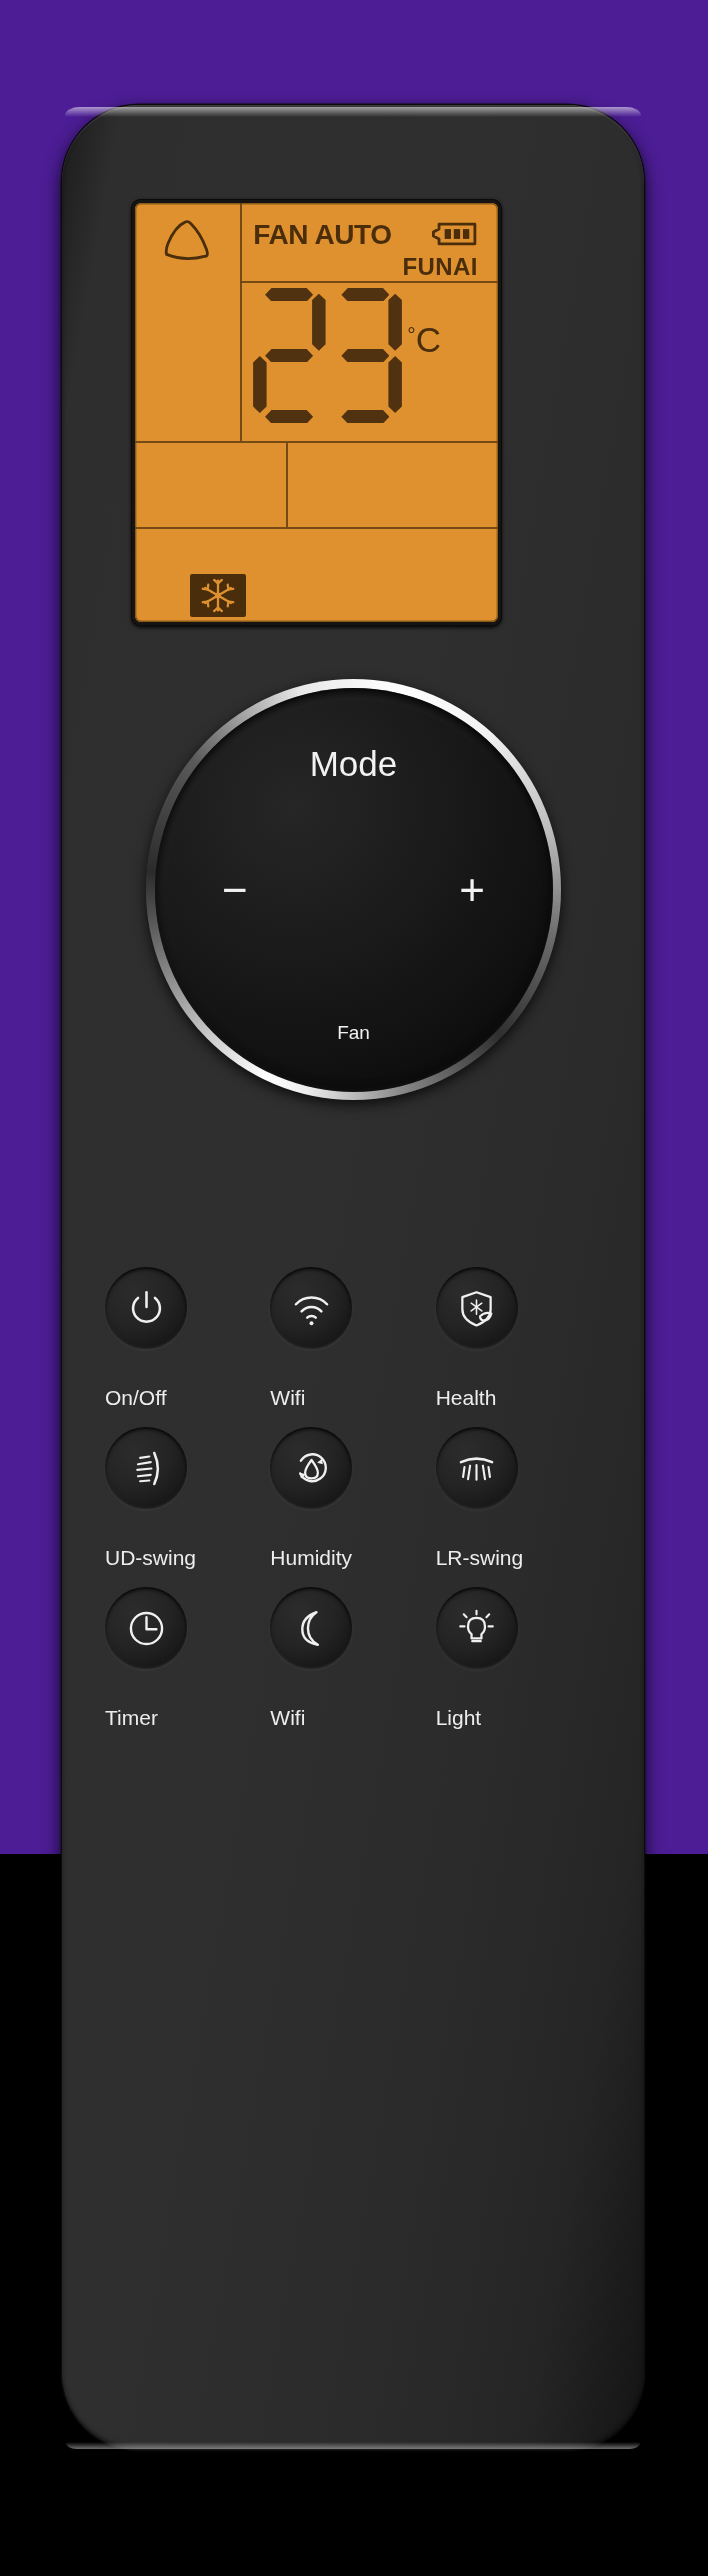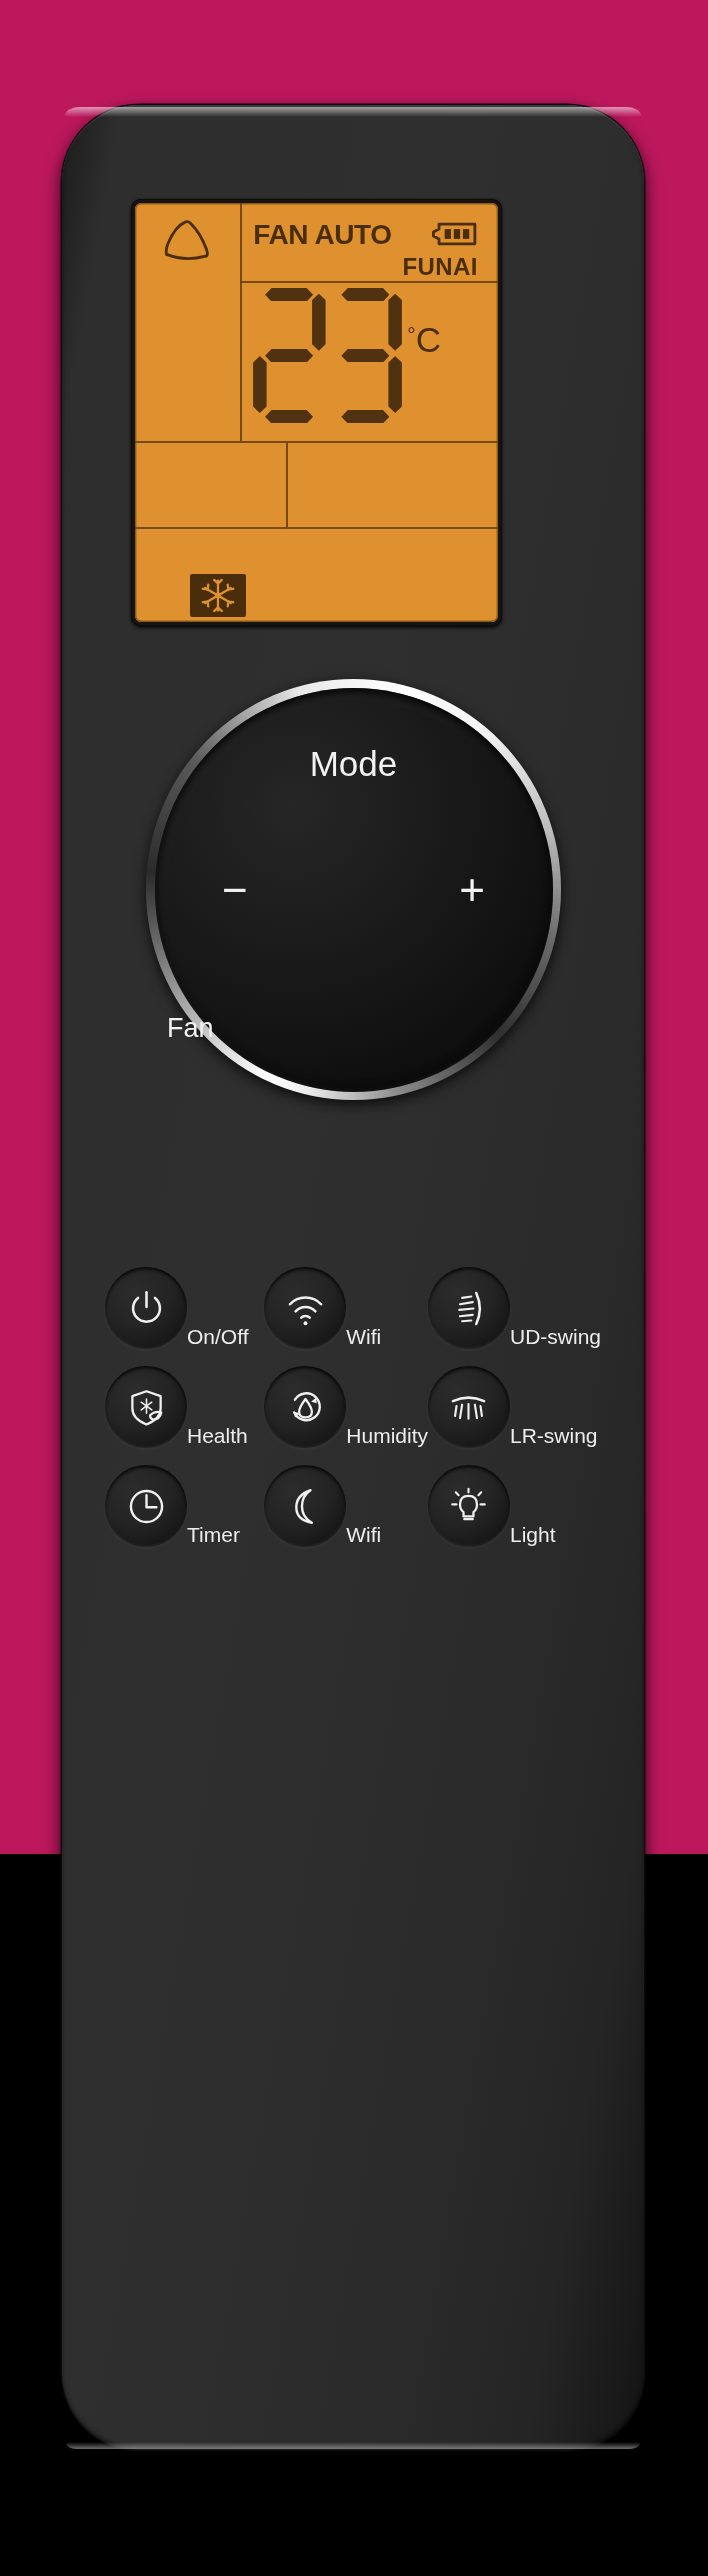--- a/index.html
+++ b/index.html
@@ -9,21 +9,21 @@
     width: 708px;
     height: 2576px;
     overflow: hidden;
     font-family: "Liberation Sans", sans-serif;
   }
 
   #stage {
     position: relative;
     width: 708px;
     height: 1854px;
-    background: #be185d;
+    background: #4c1d95;
   }
 
   
   #remote {
     position: absolute;
     left: 62px;
     top: 105px;
     width: 582px;
     height: 2345px;
     border-radius: 77px;
@@ -238,23 +238,23 @@
     left: 0; right: 0;
     text-align: center;
     color: #f2f2f2;
     font-size: 35px;
     font-weight: 400;
   }
   #dial-fan-label {
     position: absolute;
     bottom: 35px;
     left: 0; right: 0;
-    text-align: left;
+    text-align: center;
     color: #f2f2f2;
-    font-size: 27px;
+    font-size: 19px;
     font-weight: 400;
   }
   #dial-minus {
     position: absolute;
     left: 55px;
     top: 50%;
     transform: translateY(-50%);
     color: #f2f2f2;
     font-size: 44px;
     line-height: 1;
@@ -276,21 +276,23 @@
     position: absolute;
     left: 43px;
     top: 1162px;
     width: 496px;
     display: grid;
     grid-template-columns: repeat(3, 1fr);
     row-gap: 17px;
   }
   .btn-cell {
     display: flex;
-    align-items: flex-end;
+    flex-direction: column;
+    align-items: flex-start;
+    gap: 27px;
   }
   .btn-circle {
     width: 82px;
     height: 82px;
     border-radius: 50%;
     background: radial-gradient(circle at 36% 30%, #2c2c2c 0%, #242424 45%, #161616 80%, #0e0e0e 100%);
     box-shadow:
       inset 0 2.1px 3.5px rgba(0,0,0,0.85),
       inset 0 -1.4px 2.1px rgba(255,255,255,0.07),
       0 1.4px 3.5px rgba(255,255,255,0.05);
@@ -434,46 +436,46 @@
             <path d="M23 42 A8.5 8.5 0 0 1 35 42" fill="none" stroke="#f0f0f0" stroke-width="3.6" stroke-linecap="round"></path>
             <circle cx="29" cy="50" r="2.8" fill="#f0f0f0"></circle>
           </svg>
         </div>
         <div class="btn-label">Wifi</div>
       </div>
 
       <div class="btn-cell">
         <div class="btn-circle">
           <svg width="41" height="41" viewBox="0 0 58 58">
+            <path d="M29 6 L49 13 L49 30 Q49 45 29 53 Q9 45 9 30 L9 13 Z" fill="none" stroke="#f0f0f0" stroke-width="3.2" stroke-linejoin="round"></path>
+            <g stroke="#f0f0f0" stroke-width="2.2" stroke-linecap="round" fill="none">
+              <line x1="29" y1="17" x2="29" y2="37"></line>
+              <line x1="21.5" y1="21.5" x2="36.5" y2="32.5"></line>
+              <line x1="21.5" y1="32.5" x2="36.5" y2="21.5"></line>
+            </g>
+            <path d="M34 40 Q41 33 50 36 Q48 46 38 46 Q34 45 34 40 Z" fill="none" stroke="#f0f0f0" stroke-width="3.0" stroke-linejoin="round"></path>
+          </svg>
+        </div>
+        <div class="btn-label">Health</div>
+      </div>
+
+      <div class="btn-cell">
+        <div class="btn-circle">
+          <svg width="41" height="41" viewBox="0 0 58 58">
             <path d="M40 7 Q50 29 40 51" fill="none" stroke="#f0f0f0" stroke-width="3.6" stroke-linecap="round"></path>
             <g stroke="#f0f0f0" stroke-width="3.0" stroke-linecap="round">
               <line x1="33" y1="12" x2="20" y2="14"></line>
               <line x1="35" y1="20" x2="17" y2="23"></line>
               <line x1="36" y1="29" x2="16" y2="31"></line>
               <line x1="35" y1="38" x2="17" y2="40"></line>
               <line x1="33" y1="46" x2="20" y2="47"></line>
             </g>
           </svg>
         </div>
         <div class="btn-label">UD-swing</div>
-      </div>
-
-      <div class="btn-cell">
-        <div class="btn-circle">
-          <svg width="41" height="41" viewBox="0 0 58 58">
-            <path d="M29 6 L49 13 L49 30 Q49 45 29 53 Q9 45 9 30 L9 13 Z" fill="none" stroke="#f0f0f0" stroke-width="3.2" stroke-linejoin="round"></path>
-            <g stroke="#f0f0f0" stroke-width="2.2" stroke-linecap="round" fill="none">
-              <line x1="29" y1="17" x2="29" y2="37"></line>
-              <line x1="21.5" y1="21.5" x2="36.5" y2="32.5"></line>
-              <line x1="21.5" y1="32.5" x2="36.5" y2="21.5"></line>
-            </g>
-            <path d="M34 40 Q41 33 50 36 Q48 46 38 46 Q34 45 34 40 Z" fill="none" stroke="#f0f0f0" stroke-width="3.0" stroke-linejoin="round"></path>
-          </svg>
-        </div>
-        <div class="btn-label">Health</div>
       </div>
 
       <div class="btn-cell">
         <div class="btn-circle">
           <svg width="41" height="41" viewBox="0 0 58 58">
             <path d="M14 18 A19 19 0 1 1 13 36" fill="none" stroke="#f0f0f0" stroke-width="3.4" stroke-linecap="round"></path>
             <path d="M44 15 L45 23 L37 21 Z" fill="#f0f0f0"></path>
             <path d="M14 43 L13 35 L21 37 Z" fill="#f0f0f0"></path>
             <path d="M29 17 Q38 29 38 35 Q38 43 29 43 Q20 43 20 35 Q20 29 29 17 Z" fill="none" stroke="#f0f0f0" stroke-width="3.2" stroke-linejoin="round"></path>
           </svg>

